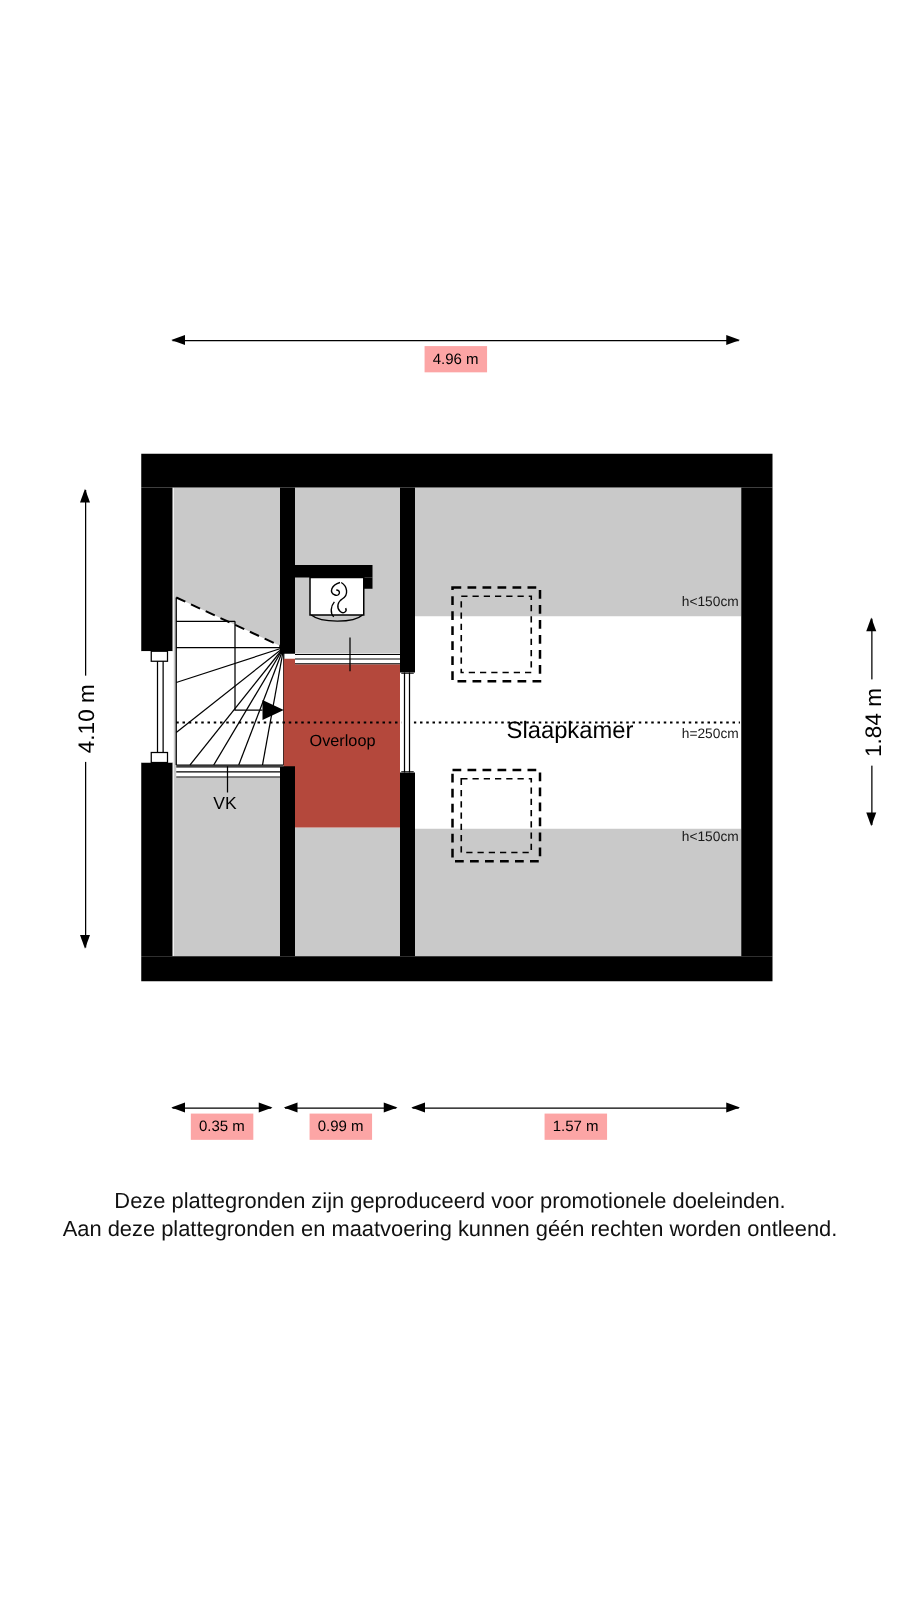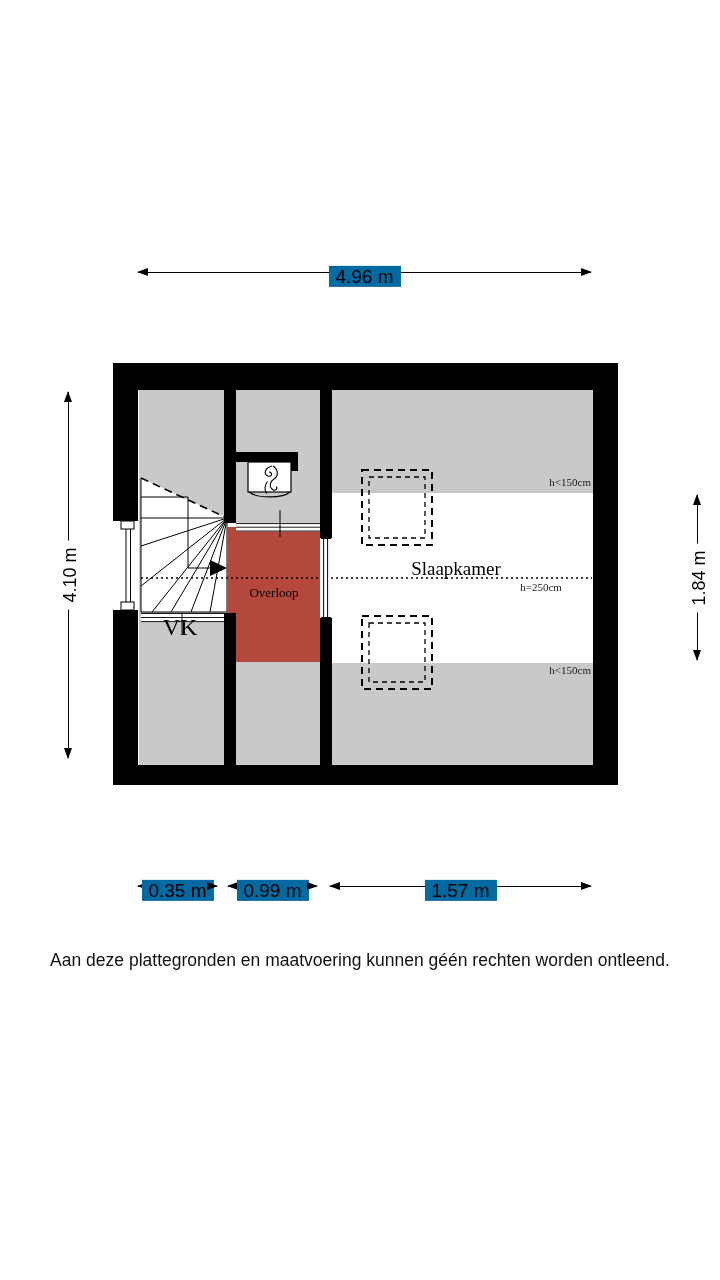--- a/index.html
+++ b/index.html
@@ -1,31 +1,31 @@
 <!DOCTYPE html>
 <html><head>
 <meta charset="utf-8">
 <style>
   html,body{margin:0;padding:0;background:#fff;}
   .screen{
     position:relative;width:720px;height:1280px;background:#fff;overflow:hidden;
     font-family:"Liberation Sans","DejaVu Sans",sans-serif;color:#000;
   }
   #plan-svg{position:absolute;left:0;top:0;}
-  .label{position:absolute;color:#000;font-family:Liberation Serif, serif;}
+  .label{position:absolute;color:#000;}
   .room-label{text-align:center;}
   .h-note{width:100px;text-align:right;font-size:11px;color:#1a1a1a;}
   
   .dim-h{position:absolute;height:0;border-top:1.4px solid #000;}
   .dim-h::before{content:"";position:absolute;left:-1px;top:-5.2px;width:0;height:0;
     border-top:4.5px solid transparent;border-bottom:4.5px solid transparent;border-right:11px solid #000;}
   .dim-h::after{content:"";position:absolute;right:-1px;top:-5.2px;width:0;height:0;
     border-top:4.5px solid transparent;border-bottom:4.5px solid transparent;border-left:11px solid #000;}
-  .dim-h .dim-label{position:absolute;left:50%;top:4px;transform:translate(-50%,-53%);
-    background:#0369a1;padding:0 7px;font-size:19px;line-height:21px;white-space:nowrap;}
+  .dim-h .dim-label{position:absolute;left:50%;top:15px;transform:translate(-50%,-53%);
+    background:#fca5a5;padding:0 7px;font-size:12px;line-height:21px;white-space:nowrap;}
   .dim-v{position:absolute;width:0;border-left:1.4px solid #000;}
   .dim-v::before{content:"";position:absolute;top:-1px;left:-5.2px;width:0;height:0;
     border-left:4.5px solid transparent;border-right:4.5px solid transparent;border-bottom:11px solid #000;}
   .dim-v::after{content:"";position:absolute;bottom:-1px;left:-5.2px;width:0;height:0;
     border-left:4.5px solid transparent;border-right:4.5px solid transparent;border-top:11px solid #000;}
   .dim-v .dim-label{position:absolute;left:1px;top:50%;transform:translate(-50%,-50%) rotate(-90deg);
     background:#fff;padding:0 7px;font-size:18px;line-height:21px;white-space:nowrap;}
   
   .footer{position:absolute;left:0;top:949px;width:720px;text-align:center;
     font-size:17.5px;line-height:22.5px;color:#111;}
@@ -125,25 +125,25 @@
 
     <g fill="none" stroke="#000">
       <rect x="362" y="470" width="70" height="75" stroke-width="2" stroke-dasharray="7,5"></rect>
       <rect x="369" y="477" width="56" height="61" stroke-width="1.3" stroke-dasharray="5,4"></rect>
       <rect x="362" y="616" width="70" height="73" stroke-width="2" stroke-dasharray="7,5"></rect>
       <rect x="369" y="623" width="56" height="59" stroke-width="1.3" stroke-dasharray="5,4"></rect>
     </g>
   </svg>
 
   <div class="label room-label" style="left:224px;top:585px;width:100px;font-size:13px;">Overloop</div>
-  <div class="label room-label" style="left:150px;top:614px;width:60px;font-size:24px;">VK</div>
-  <div class="label room-label" style="left:380px;top:558px;width:152px;font-size:19px;">Slaapkamer</div>
+  <div class="label room-label" style="left:150px;top:634px;width:60px;font-size:14px;">VK</div>
+  <div class="label room-label" style="left:380px;top:574px;width:152px;font-size:19px;">Slaapkamer</div>
 
   <div class="label h-note" style="left:491px;top:476px;">h&lt;150cm</div>
-  <div class="label h-note" style="left:491px;top:581px;text-align:center;">h=250cm</div>
+  <div class="label h-note" style="left:491px;top:581px;">h=250cm</div>
   <div class="label h-note" style="left:491px;top:664px;">h&lt;150cm</div>
 
   <div class="dim-h" style="left:138px;top:272px;width:453px;">
     <span class="dim-label">4.96 m</span>
   </div>
 
   <div class="dim-v" style="left:68px;top:392px;height:366px;">
     <span class="dim-label">4.10 m</span>
   </div>
 
@@ -155,16 +155,17 @@
     <span class="dim-label">0.35 m</span>
   </div>
   <div class="dim-h" style="left:228px;top:886px;width:89px;">
     <span class="dim-label">0.99 m</span>
   </div>
   <div class="dim-h" style="left:330px;top:886px;width:261px;">
     <span class="dim-label">1.57 m</span>
   </div>
 
   <div class="footer">
+    <div>Deze plattegronden zijn geproduceerd voor promotionele doeleinden.</div>
     <div>Aan deze plattegronden en maatvoering kunnen géén rechten worden ontleend.</div>
   </div>
 
 </div>
 
 </body></html>

